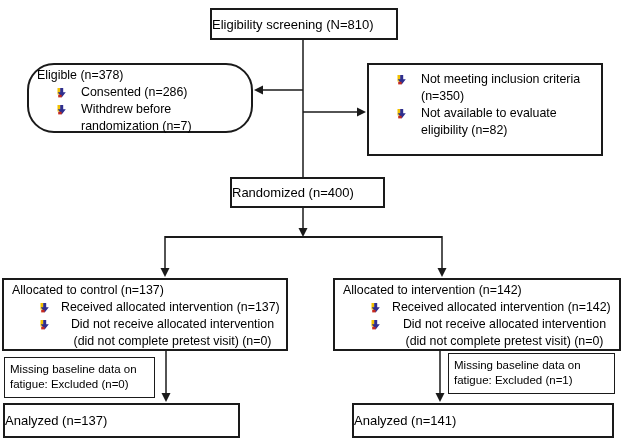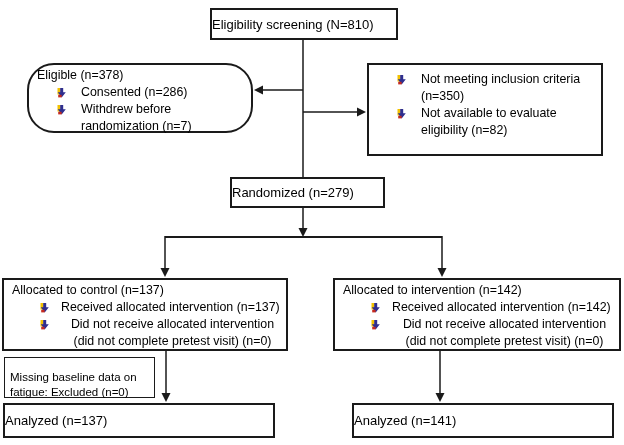--- a/index.html
+++ b/index.html
@@ -38,32 +38,32 @@
   .bullets { list-style: none; margin: 0; padding: 0 0 0 20px; }
   .bullets--wide { padding-left: 28px; text-align: center; }
   .bullet { display: flex; align-items: flex-start; }
   .bullet-icon { flex: 0 0 9px; margin-top: 3.5px; line-height: 0; }
   .bullet-text { margin-left: 15px; }
   .bullets--wide .bullet-text { margin-left: 12px; }
   .box--excluded { padding-top: 6px; }
   .box--note {
     font-size: 11.5px;
     line-height: 15px;
-    padding: 12px 5px;
+    padding: 4px 5px;
   }
   
   #box-screening            { left: 210px; top: 8px;   width: 188px; height: 32px; }
   #box-eligible             { left: 27px;  top: 63px;  width: 226px; height: 70px; border-radius: 27px; }
   #box-excluded             { left: 367px; top: 63px;  width: 236px; height: 93px; }
   #box-randomized           { left: 230px; top: 177px; width: 155px; height: 31px; }
   #box-allocated-control    { left: 2px;   top: 278px; width: 286px; height: 73px; }
   #box-allocated-intervention { left: 333px; top: 278px; width: 288px; height: 73px; }
   #box-missing-control      { left: 4px;   top: 357px; width: 151px; height: 41px; }
   #box-missing-intervention { left: 448px; top: 353px; width: 167px; height: 41px; }
-  #box-analyzed-control     { left: 3px;   top: 403px; width: 272px; height: 35px; }
+  #box-analyzed-control     { left: 3px;   top: 403px; width: 237px; height: 35px; }
   #box-analyzed-intervention{ left: 352px; top: 403px; width: 262px; height: 35px; }
 </style>
 </head>
 <body>
 
 <div class="canvas">
 
   <svg class="connectors" width="624" height="445" viewBox="0 0 624 445">
     <g stroke="#1a1a1a" stroke-width="1.5" fill="#1a1a1a">
 
@@ -157,21 +157,21 @@
               <path d="M3.2 0 L6.2 0 L6.2 4.2 L8.8 4.2 L4.7 9.6 L0.8 4.2 L3.2 4.2 Z" fill="#2e2e8f"></path>
               <rect x="1.2" y="6.8" width="3.4" height="2.6" fill="#c62a1e"></rect>
             </svg>
         </span>
         <span class="bullet-text">Not available to evaluate eligibility (n=82)</span>
       </li>
     </ul>
   </div>
 
   <div class="box box--center" id="box-randomized">
-    <span>Randomized (n=279)</span>
+    <span>Randomized (n=400)</span>
   </div>
 
   <div class="box box--list" id="box-allocated-control">
     <span class="box__title">Allocated to control (n=137)</span>
     <ul class="bullets bullets--wide">
       <li class="bullet">
         <span class="bullet-icon">
           <svg width="9" height="10" viewBox="0 0 9 10">
               <rect x="0.5" y="0" width="3" height="6.5" fill="#f2c100"></rect>
               <path d="M3.2 0 L6.2 0 L6.2 4.2 L8.8 4.2 L4.7 9.6 L0.8 4.2 L3.2 4.2 Z" fill="#2e2e8f"></path>
@@ -216,20 +216,23 @@
         </span>
         <span class="bullet-text">Did not receive allocated intervention (did not complete pretest visit) (n=0)</span>
       </li>
     </ul>
   </div>
 
   <div class="box box--thin box--note" id="box-missing-control">
     <span>Missing baseline data on fatigue: Excluded (n=0)</span>
   </div>
 
+  <div class="box box--thin box--note" id="box-missing-intervention">
+    <span>Missing baseline data on fatigue: Excluded (n=1)</span>
+  </div>
 
   <div class="box box--center" id="box-analyzed-control">
     <span>Analyzed (n=137)</span>
   </div>
 
   <div class="box box--center" id="box-analyzed-intervention">
     <span>Analyzed (n=141)</span>
   </div>
 
 </div>

